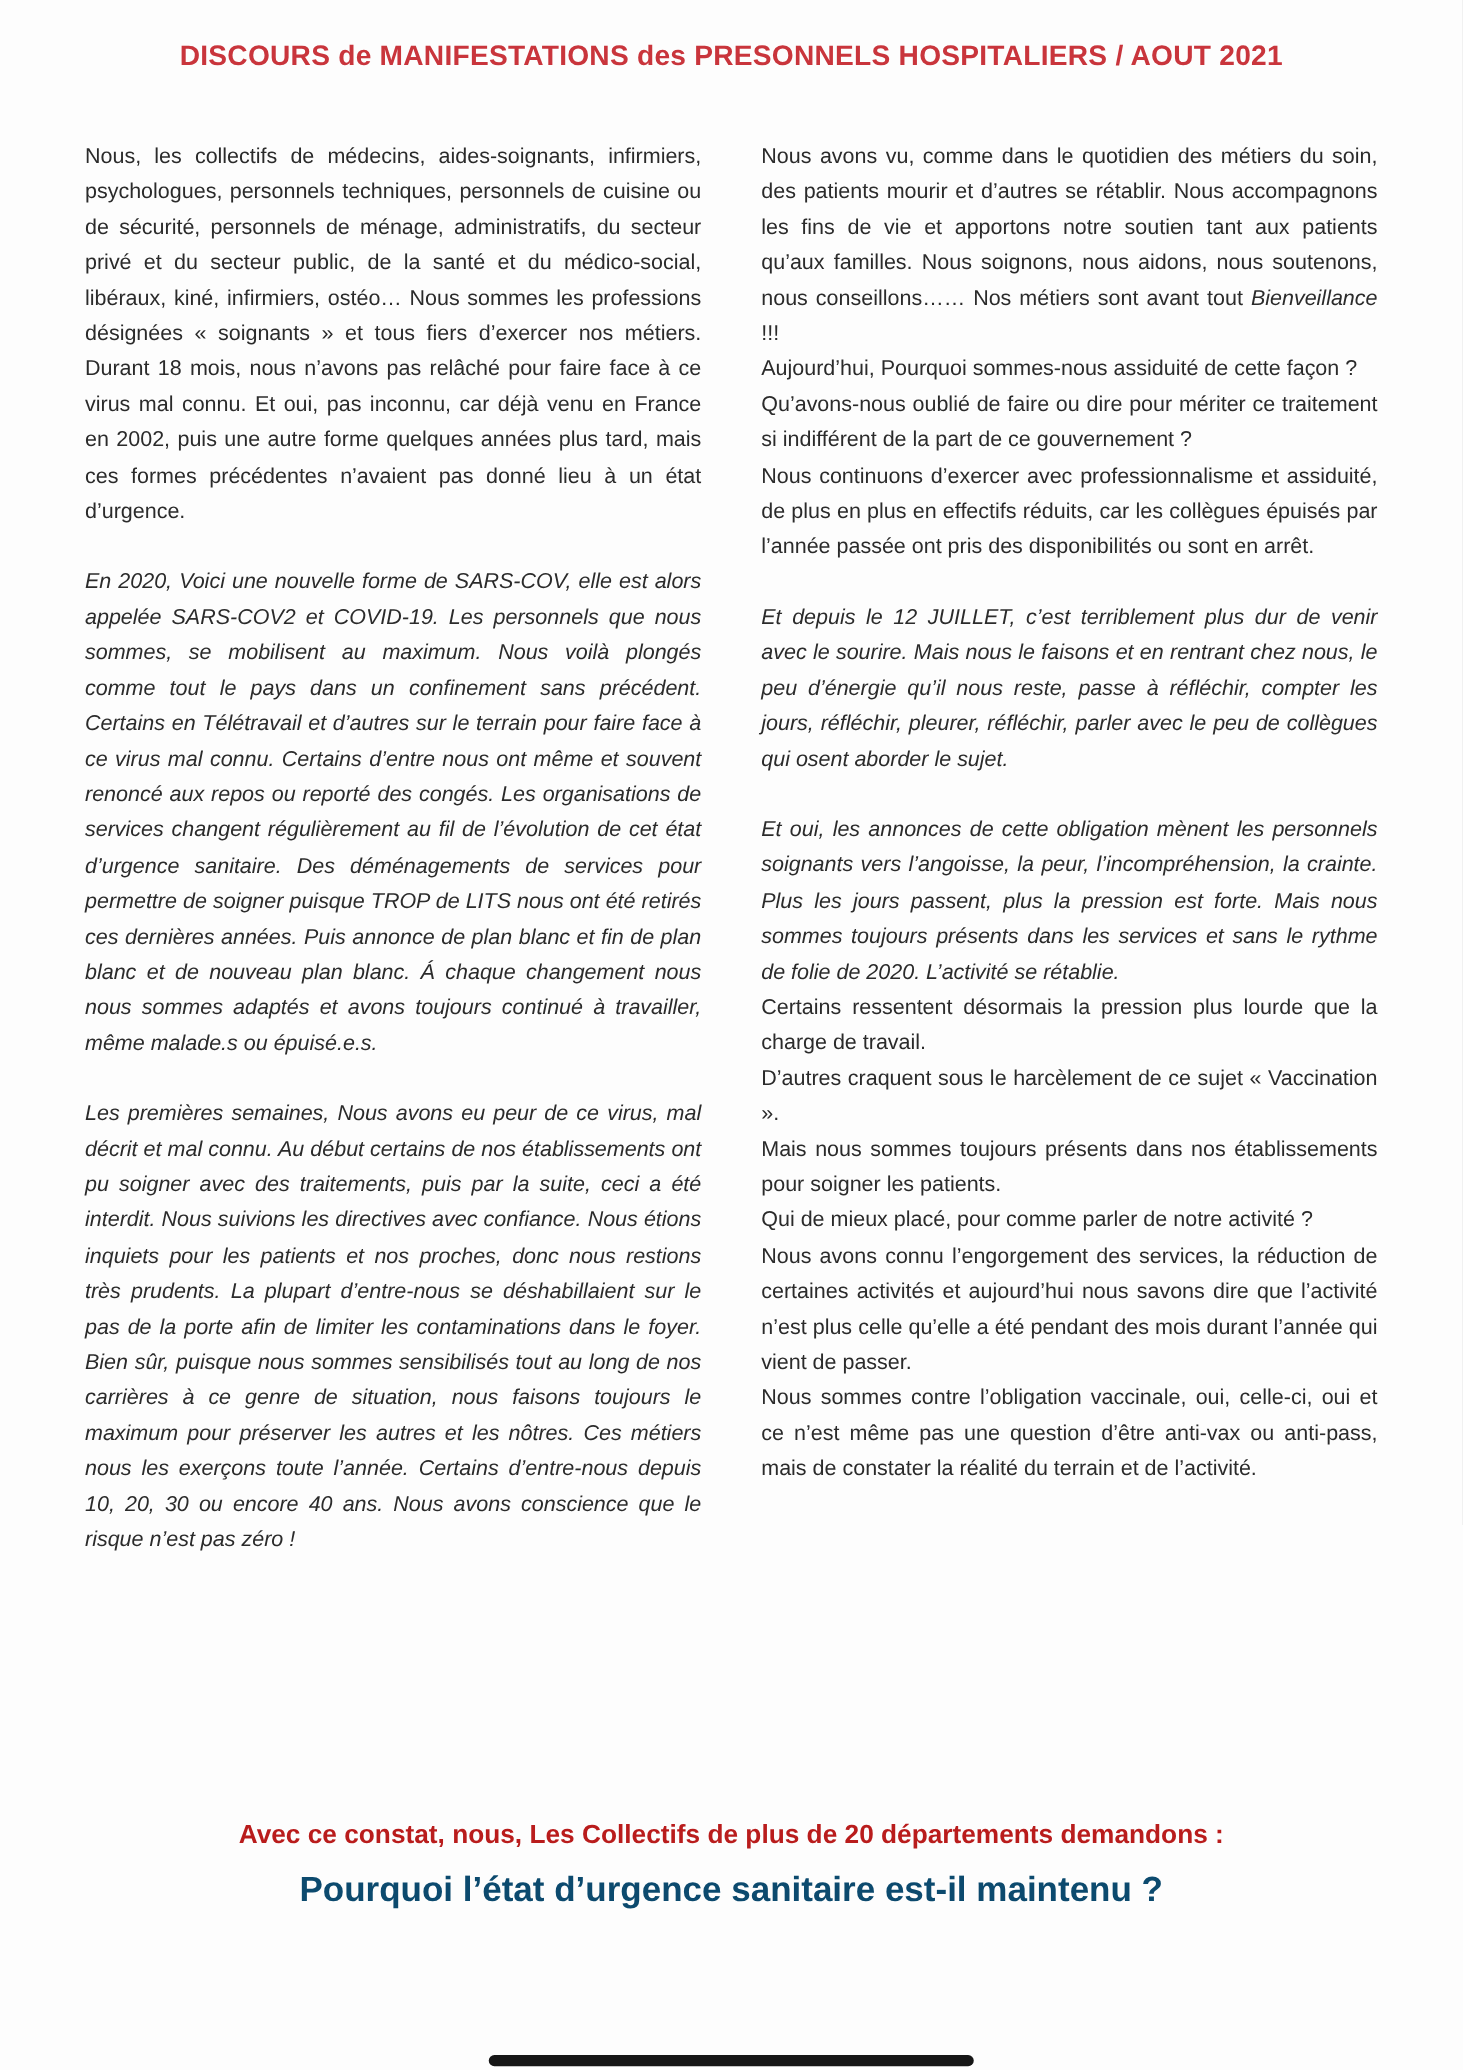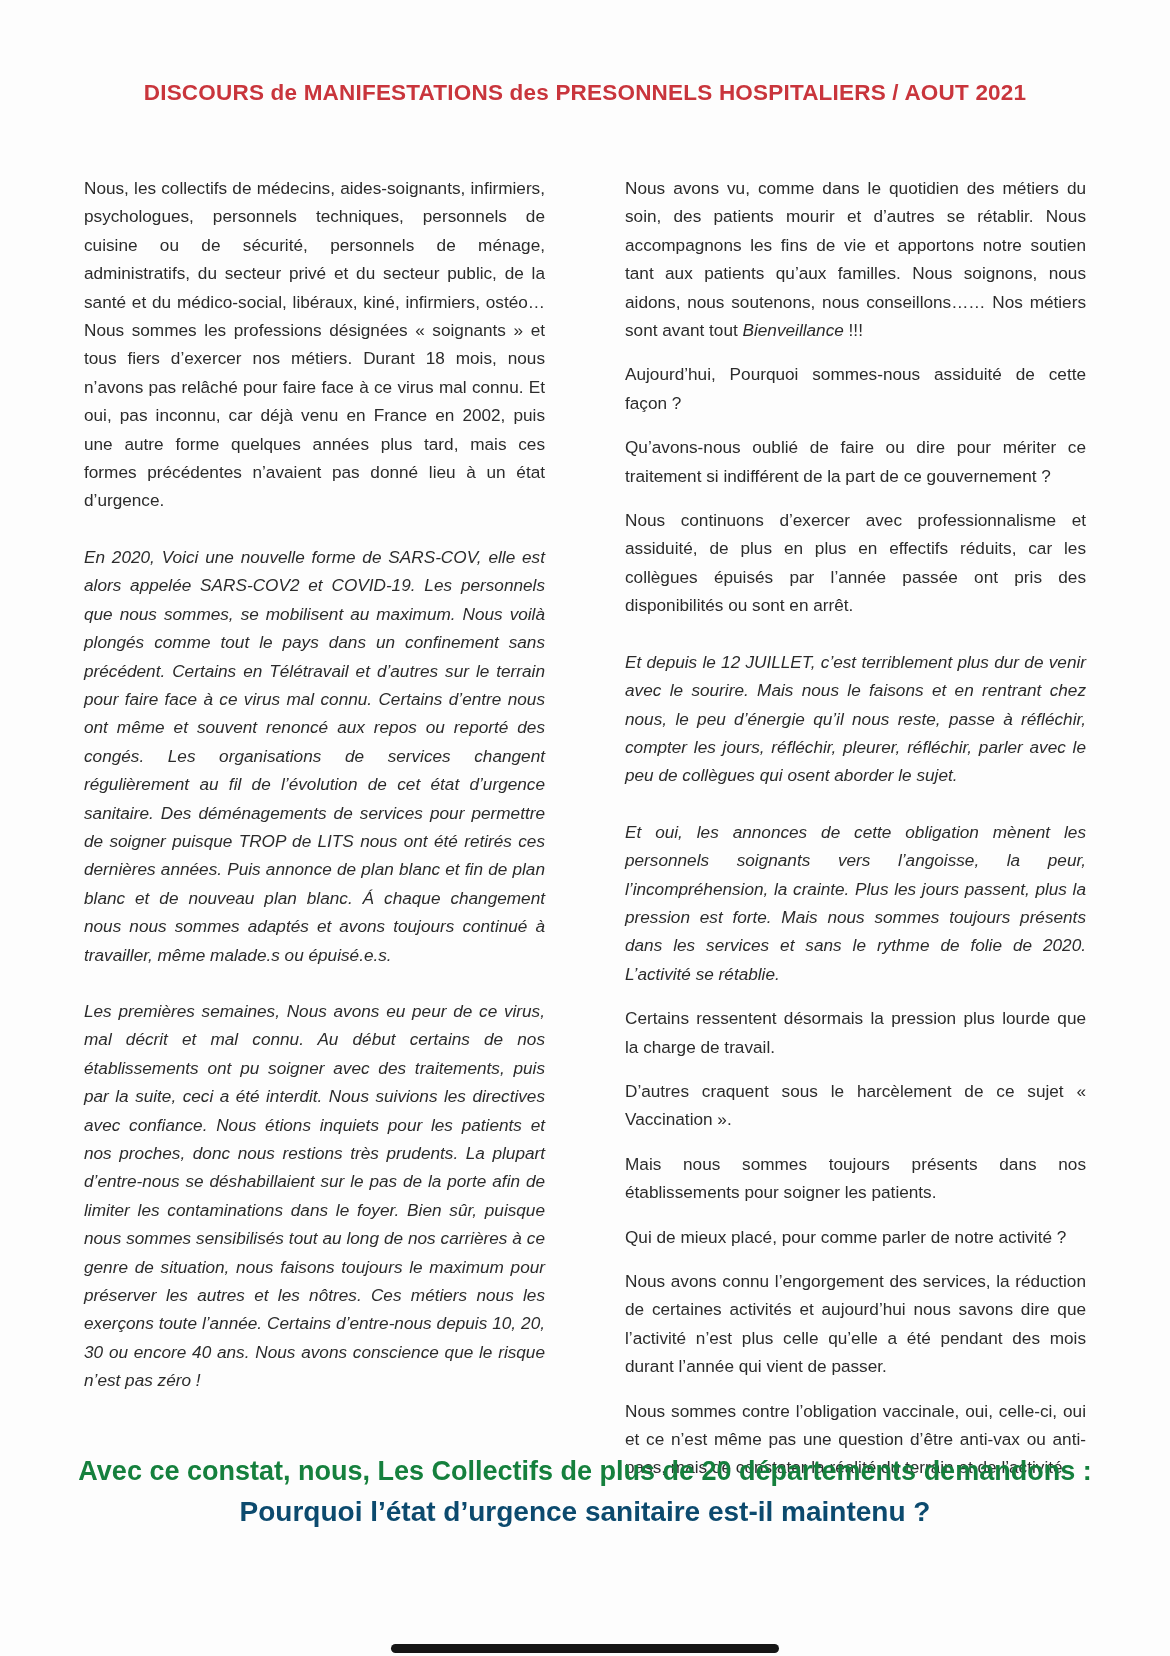--- a/index.html
+++ b/index.html
@@ -7,50 +7,50 @@
     position: relative;
     width: 1170px;
     height: 1656px;
     margin: 0 auto;
     background: #fdfdfd;
     font-family: "Liberation Sans", sans-serif;
     color: #2b2b2b;
     overflow: hidden;
   }
   .doc-title {
-    padding-top: 80px;
+    padding-top: 32px;
     text-align: center;
     font-size: 22.5px;
     font-weight: bold;
     letter-spacing: 0.2px;
     color: #c9353c;
   }
   .columns {
     display: flex;
     gap: 48px;
     padding: 0 68px;
     margin-top: 52px;
   }
   .col {
     flex: 1 1 0;
     font-size: 17.2px;
     line-height: 28.4px;
     text-align: justify;
   }
-  .col p { margin: 16px; }
+  .col p { margin: 0; }
   .col p.spaced { margin-top: 28px; font-style: italic; }
   .col .italic { font-style: italic; }
   .closing-statement {
     position: absolute;
     top: 1456px;
     left: 0; right: 0;
     text-align: center;
-    font-size: 27px;
+    font-size: 21px;
     font-weight: bold;
-    color: #15803d;
+    color: #b91c1c;
   }
   .closing-question {
     position: absolute;
     top: 1496px;
     left: 0; right: 0;
     text-align: center;
     font-size: 28px;
     font-weight: bold;
     color: #d4424a;
   }

